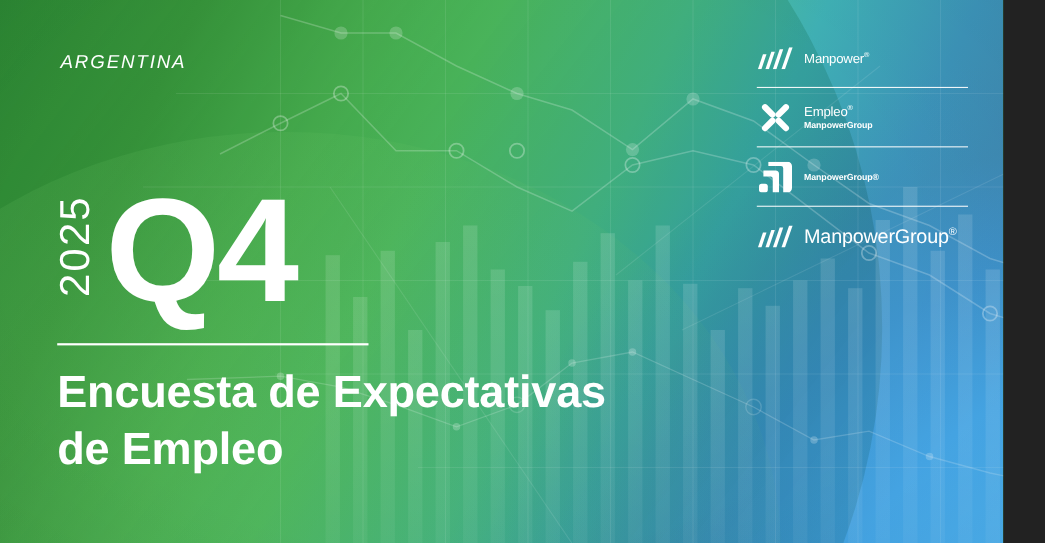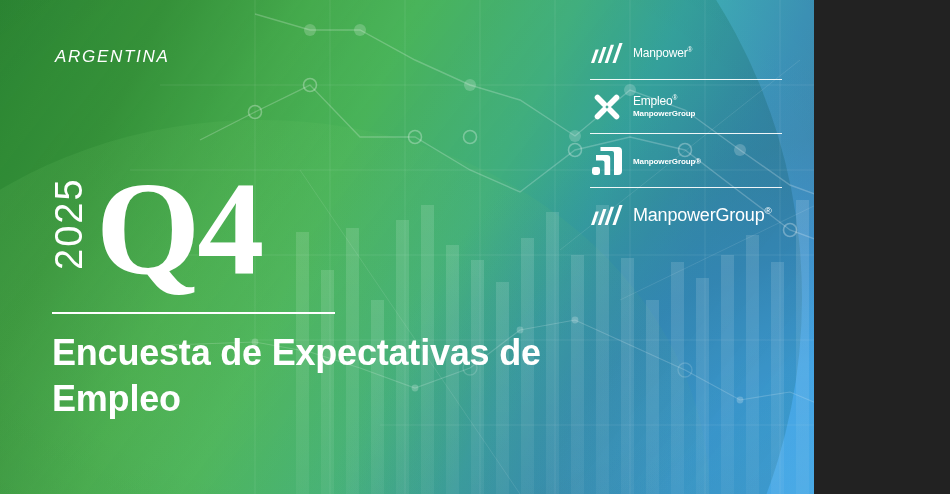--- a/index.html
+++ b/index.html
@@ -2,21 +2,21 @@
 <html><head>
 <meta charset="utf-8">
 <style>
   html, body {
     margin: 0;
     padding: 0;
     background: #222;
   }
   #stage {
     position: relative;
-    width: 814px;
+    width: 912px;
     height: 494px;
     overflow: hidden;
     font-family: "Liberation Sans", sans-serif;
     background: #2f8b39;
   }
 
   
   .layer {
     position: absolute;
     inset: 0;
@@ -124,38 +124,37 @@
     align-items: center;
     justify-content: center;
   }
   #quarter {
     color: #ffffff;
     font-size: 134px;
     font-weight: 700;
     line-height: .82;
     letter-spacing: -3px;
     margin: 0;
-    font-family: Liberation Serif, serif;
   }
 
   #rule {
     position: absolute;
     left: 52px;
     top: 312px;
     width: 283px;
     height: 2px;
     background: #ffffff;
   }
 
   #headline {
     position: absolute;
     left: 52px;
     top: 330px;
     color: #ffffff;
-    font-size: 36px;
+    font-size: 41px;
     font-weight: 700;
     line-height: 1.28;
     letter-spacing: -.2px;
     width: 520px;
   }
 
   
   #brands {
     position: absolute;
     right: 32px;

